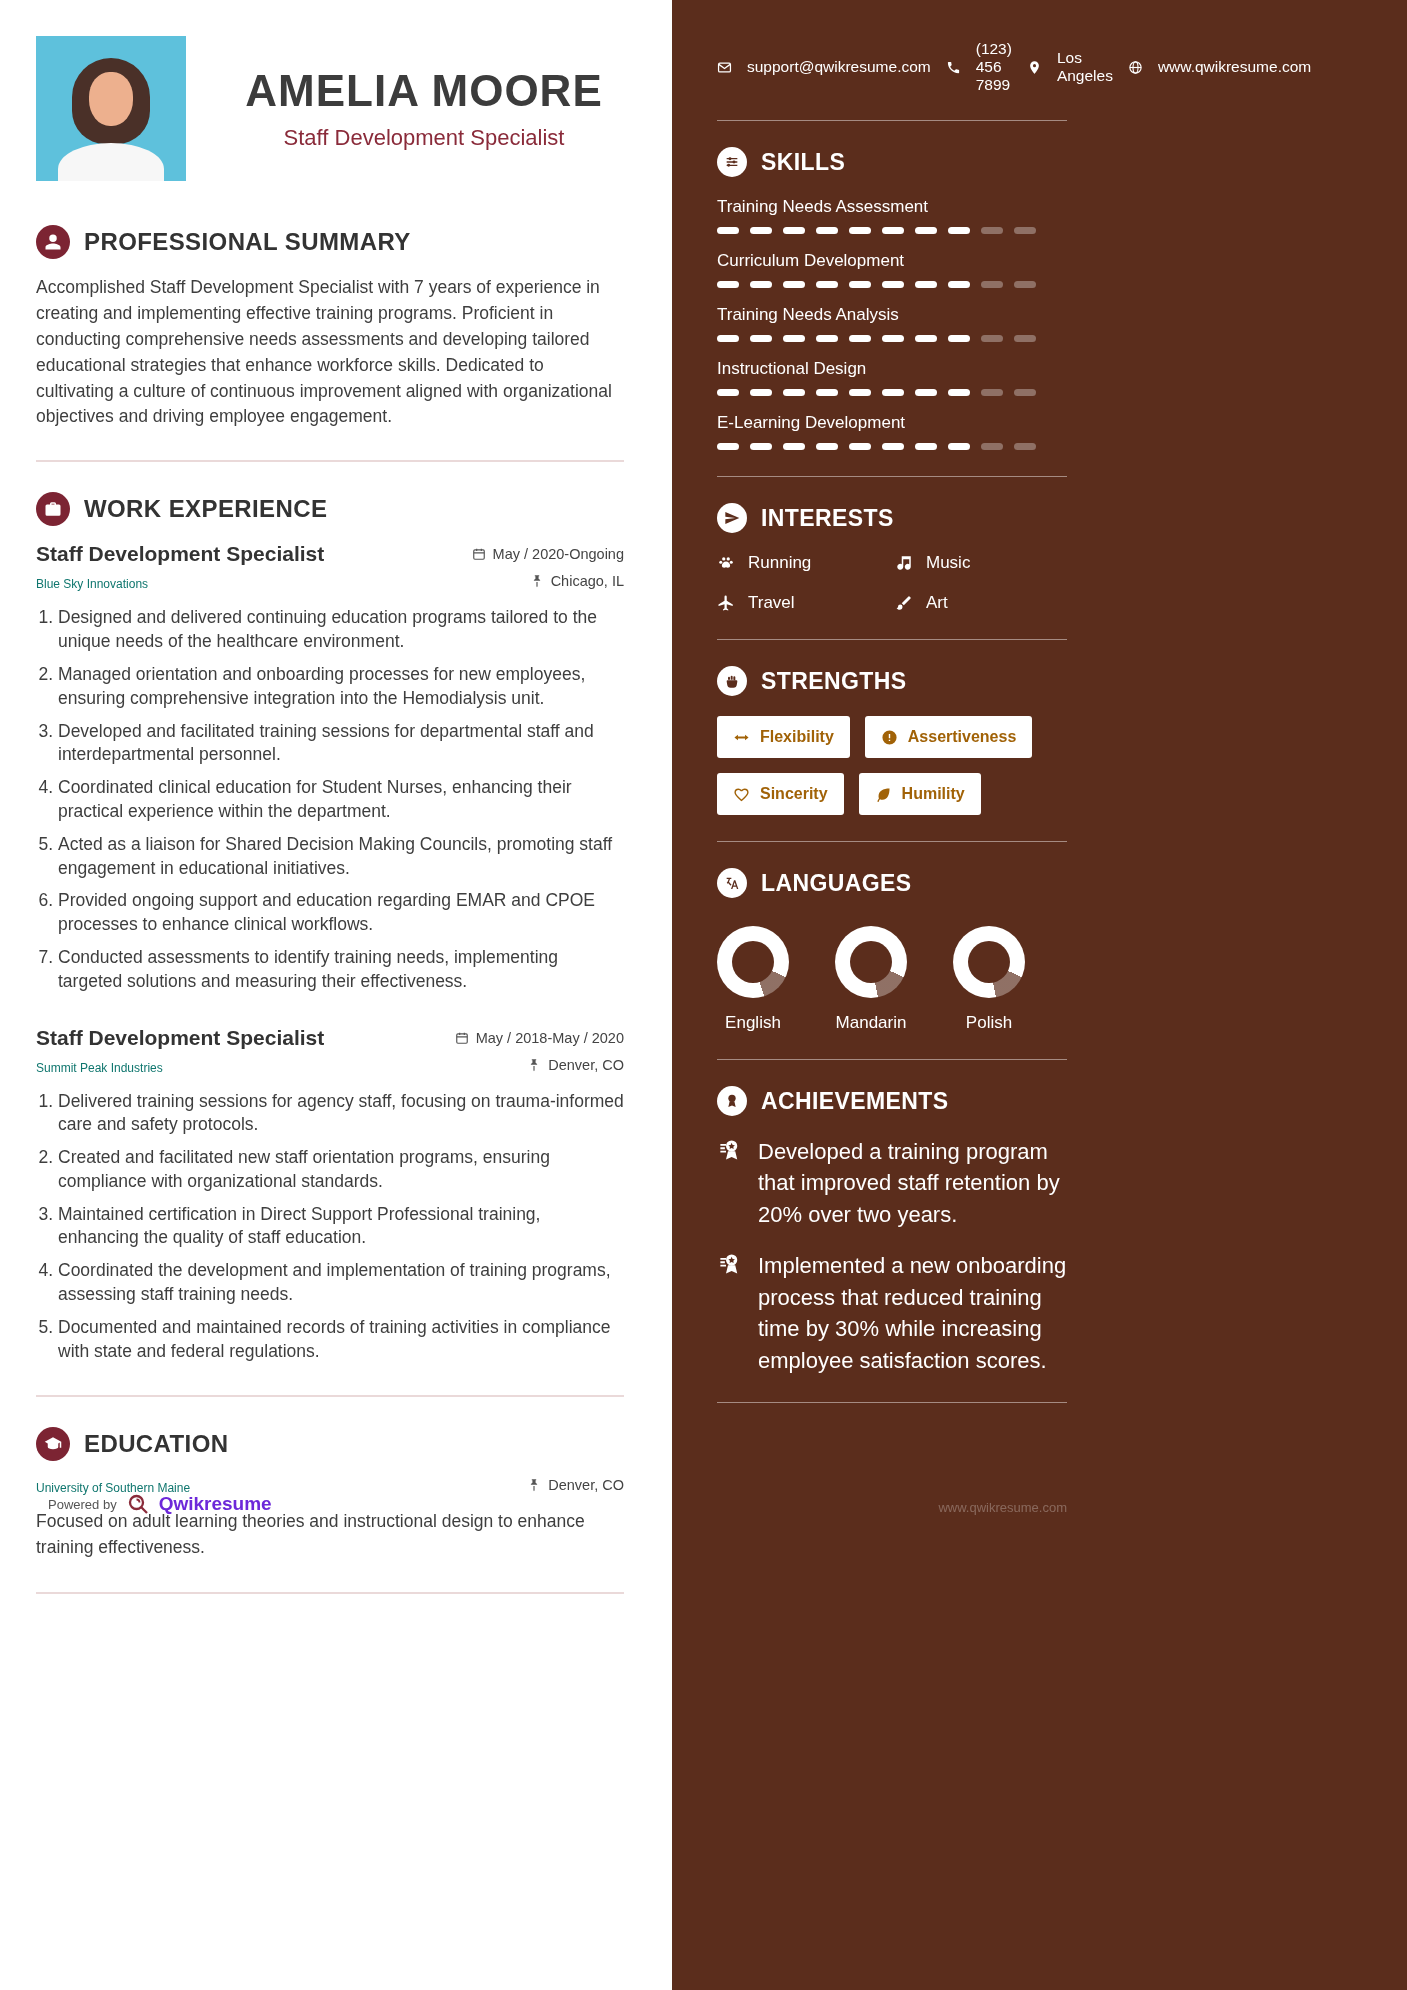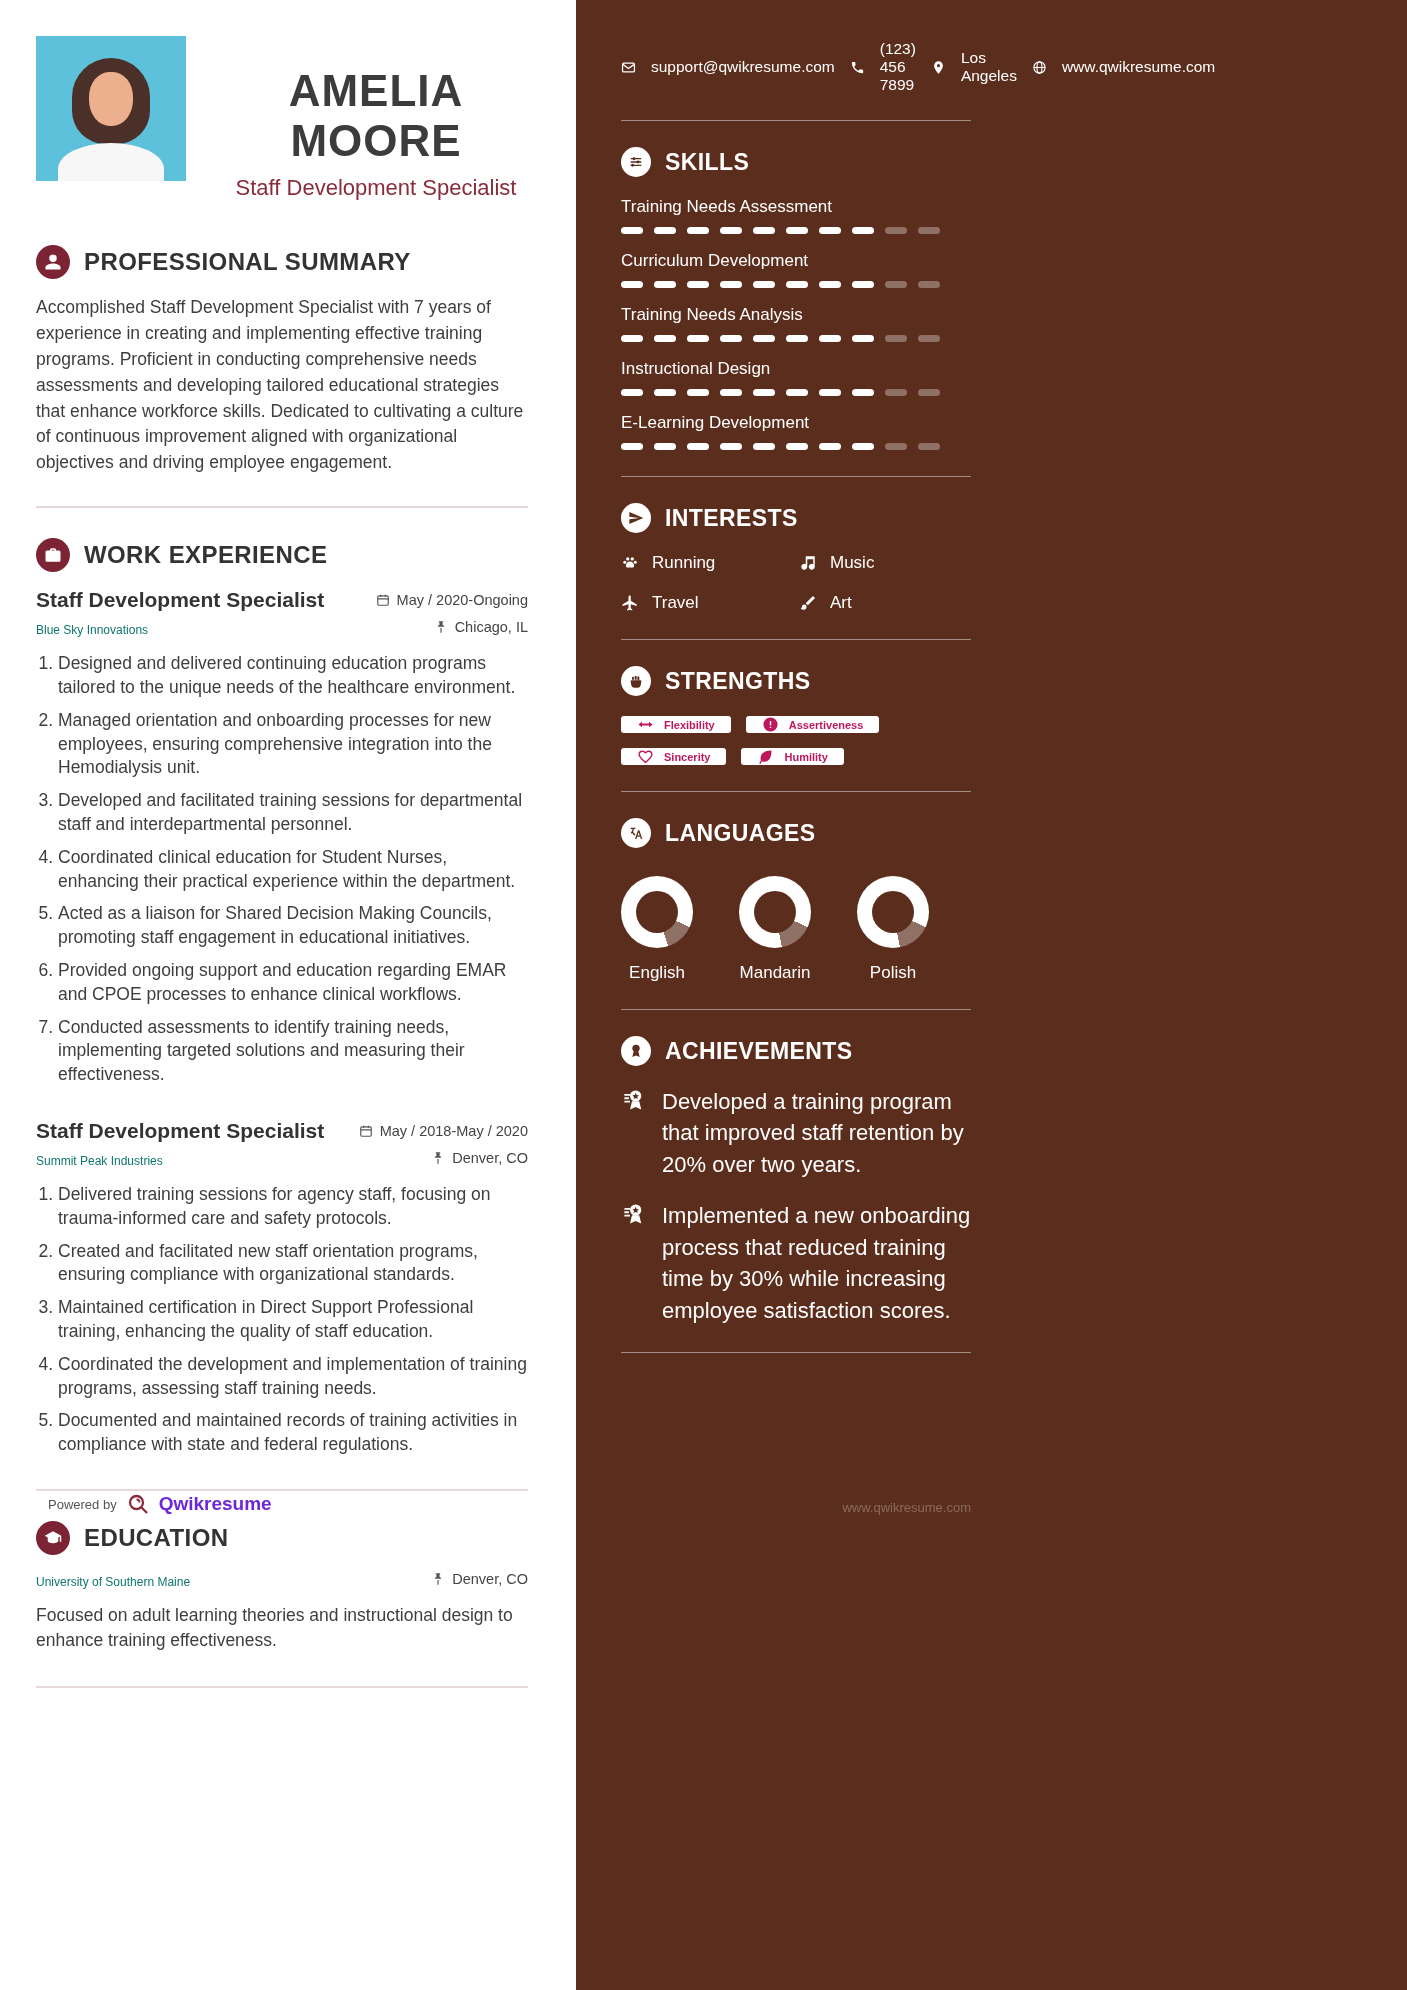--- a/index.html
+++ b/index.html
@@ -1,21 +1,21 @@
 <!DOCTYPE html>
 <html><head>
 <meta charset="utf-8">
 <style>
   *{margin:0;padding:0;box-sizing:border-box}
   html,body{width:1407px}
   body{font-family:"Liberation Sans","DejaVu Sans",sans-serif;background:#fff}
   .page{display:flex;width:1407px;height:1990px;overflow:hidden}
 
   
-  .left{width:576px;background:#fff;padding:36px 48px 0 36px;position:relative}
+  .left{width:672px;background:#fff;padding:36px 48px 0 36px;position:relative}
   .header{display:flex;gap:38px;align-items:flex-start}
   .photo{width:150px;height:145px;background:#5ec1dc;position:relative;overflow:hidden;flex-shrink:0}
   .photo .hair{position:absolute;top:22px;left:36px;width:78px;height:86px;background:#4a3028;border-radius:40px 40px 34px 34px}
   .photo .face{position:absolute;top:36px;left:53px;width:44px;height:54px;background:#edb08e;border-radius:46% 46% 48% 48%}
   .photo .shirt{position:absolute;bottom:-14px;left:22px;width:106px;height:52px;background:#f7f7f7;border-radius:50% 50% 0 0}
   .name-block{flex:1;text-align:center;padding-top:30px}
   .name{font-size:44px;font-weight:800;color:#3c3c3c;letter-spacing:1px}
   .title{font-size:22px;color:#8a2b3a;margin-top:9px;font-weight:500}
 
   .sec-head{display:flex;align-items:center;gap:14px;margin-bottom:16px}
@@ -58,21 +58,21 @@
   .skill-name{font-size:17px;margin-bottom:10px}
   .bar{display:flex;gap:11px}
   .dash{width:22px;height:7px;border-radius:4px;background:rgba(255,255,255,.32)}
   .dash.on{background:#fff}
 
   .int-grid{display:grid;grid-template-columns:178px 1fr;row-gap:20px}
   .int-item{display:flex;align-items:center;gap:13px;font-size:17px}
   .int-item svg{width:18px;height:18px;color:#fff}
 
   .str-grid{display:flex;flex-wrap:wrap;gap:15px;max-width:330px}
-  .str-box{display:inline-flex;align-items:center;gap:10px;background:#fff;color:#be185d;font-size:11px;font-weight:600;padding:0 16px;border-radius:3px;cursor:default}
+  .str-box{display:inline-flex;align-items:center;gap:10px;background:#fff;color:#a16207;font-size:16px;font-weight:600;padding:12px 16px;border-radius:3px;cursor:default}
   .str-box svg{width:17px;height:17px}
 
   .lang-row{display:flex;gap:46px;padding-top:8px}
   .lang{display:flex;flex-direction:column;align-items:center;gap:15px}
   .donut{width:72px;height:72px;border-radius:50%;position:relative;background:#fff}
   .donut::after{content:"";position:absolute;inset:15px;border-radius:50%;background:#5b2d1c}
   .lang-name{font-size:17px}
 
   .ach{display:flex;gap:14px;margin-bottom:20px}
   .ach .a-icon{flex-shrink:0;margin-top:1px}

